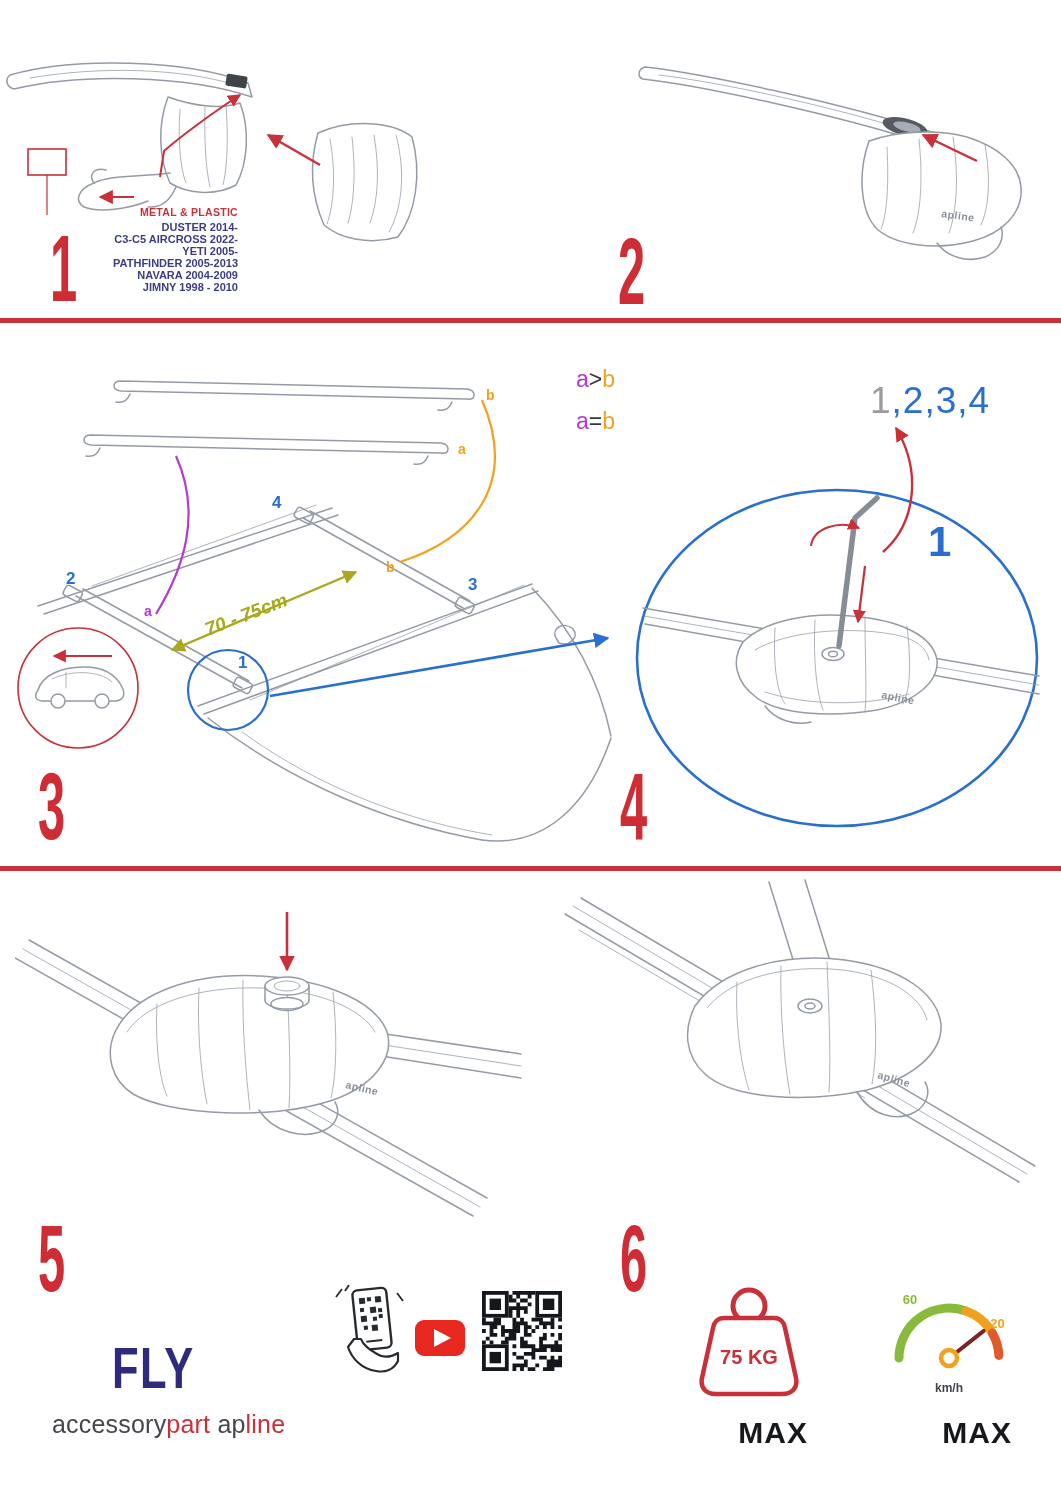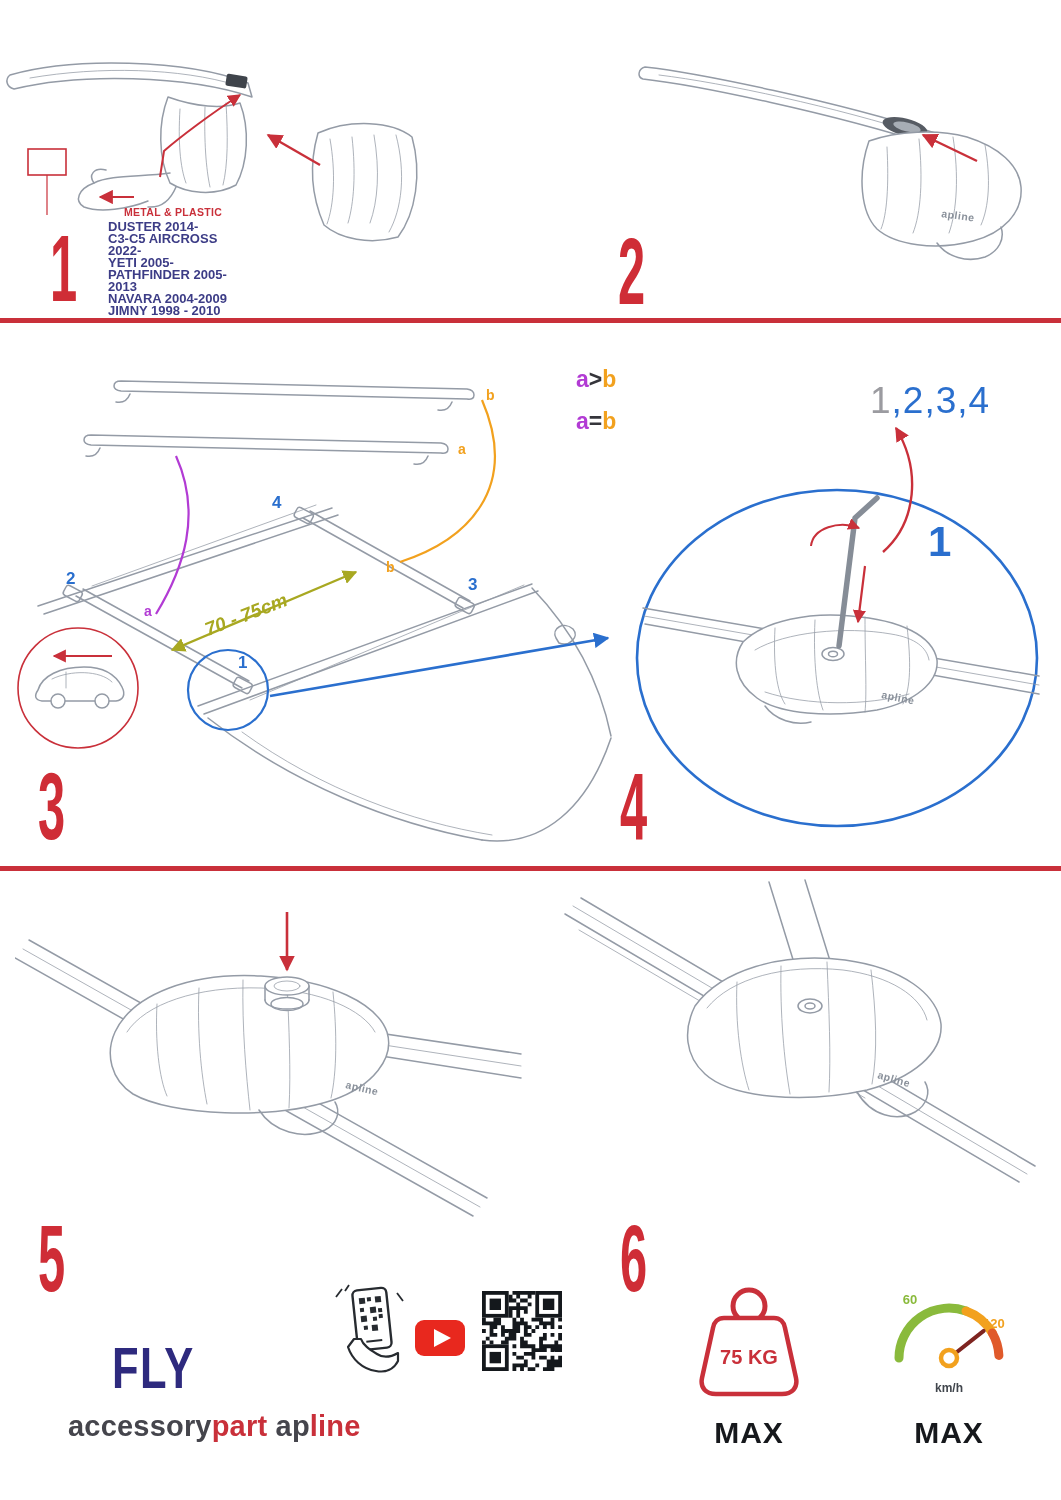--- a/index.html
+++ b/index.html
@@ -2,35 +2,35 @@
 <html><head>
 <meta charset="utf-8">
 <style>
   html,body{margin:0;padding:0}
   body{background:#eee;font-family:"Liberation Sans",sans-serif}
   #page{position:relative;width:1061px;height:1500px;background:#fff;margin:0 auto;overflow:hidden}
   .abs{position:absolute}
   .step-num{position:absolute;color:#cf2d36;font-weight:700;font-size:94px;line-height:1;
             transform:scaleX(.52);transform-origin:left top;letter-spacing:-3px}
   .divider{position:absolute;left:0;width:100%;height:5px;background:#c9303a}
-  .material{position:absolute;left:108px;top:206px;width:130px;text-align:center;
+  .material{position:absolute;left:108px;top:206px;width:130px;text-align:right;
             font-size:10.5px;font-weight:700;color:#c9303a;letter-spacing:.3px}
-  .models{position:absolute;left:108px;top:221px;width:130px;
-          font-size:13px;line-height:12px;font-weight:700;color:#3c3c86}
+  .models{position:absolute;left:108px;top:221px;width:130px;text-align:right;
+          font-size:11px;line-height:12px;font-weight:700;color:#3c3c86}
   .models span{display:block}
-  .legend{position:absolute;left:576px;top:358px;font-size:23px;font-weight:700;line-height:42px}
+  .legend{position:absolute;left:576px;top:358px;font-size:23px;font-weight:400;line-height:42px}
   .lg-a{color:#b23bd4}.lg-op{color:#35353b}.lg-b{color:#f2a11e}
   .seq{position:absolute;left:870px;top:380px;font-size:37px;font-weight:400;letter-spacing:1px}
   .seq-gray{color:#9b9ba0}.seq-blue{color:#2a6fce}
   .callout1{position:absolute;left:928px;top:518px;font-size:42px;font-weight:700;color:#2a6fce}
   .fly{position:absolute;left:112px;top:1334px;font-size:58px;font-weight:700;color:#2e2a7e;
        letter-spacing:2px;transform:scaleX(.75);transform-origin:left top}
-  .brandline{position:absolute;left:68px;top:1410px;font-size:29px;font-weight:700;letter-spacing:.2px;white-space:nowrap}
+  .brandline{position:absolute;left:52px;top:1410px;font-size:25px;font-weight:400;letter-spacing:.2px;white-space:nowrap}
   .bd{color:#45454c}.br{color:#c9303a}
-  .maxlabel{position:absolute;font-size:30px;font-weight:700;color:#16181c;text-align:center;letter-spacing:1px}
+  .maxlabel{position:absolute;font-size:30px;font-weight:700;color:#16181c;text-align:right;letter-spacing:1px}
   
   .sk{stroke:#949ba6;fill:none;stroke-width:1.5;stroke-linecap:round;stroke-linejoin:round}
   .sk .thin, .thin{stroke-width:.9;opacity:.85}
   .skf{fill:#fff;stroke:#949ba6;stroke-width:1.5;stroke-linecap:round;stroke-linejoin:round}
   svg text{font-family:"Liberation Sans",sans-serif}
   .t-blue{fill:#2a6fce;font-weight:700;font-size:17px}
   .t-orange{fill:#f2a11e;font-weight:700;font-size:14px}
   .t-purple{fill:#b23bd4;font-weight:700;font-size:14px}
   .t-olive{fill:#a8a821;font-weight:700;font-style:italic;font-size:19px}
   .t-brand{fill:#8a919b;font-weight:700;font-size:10.5px;letter-spacing:.5px}

